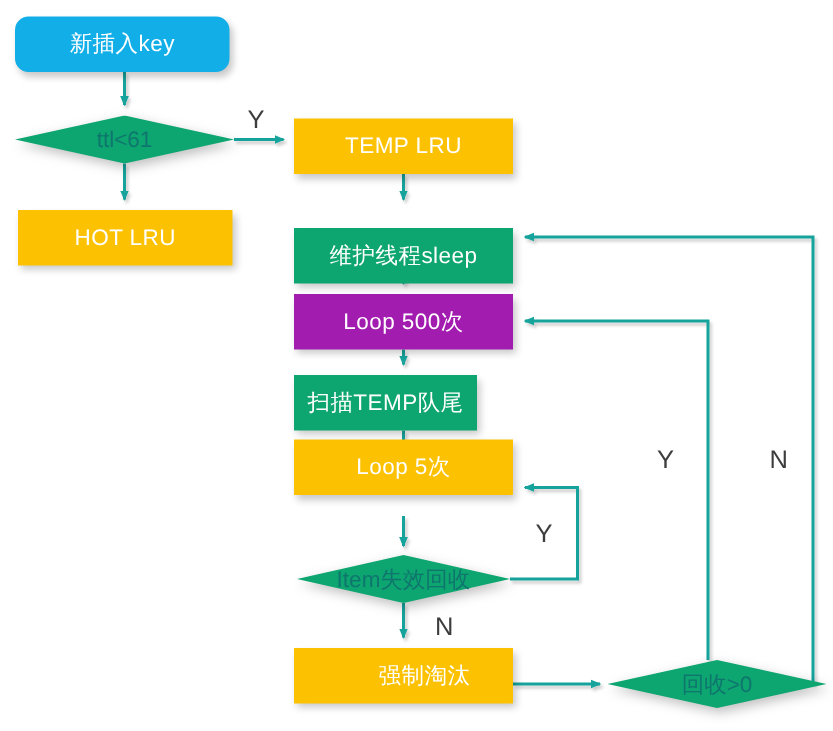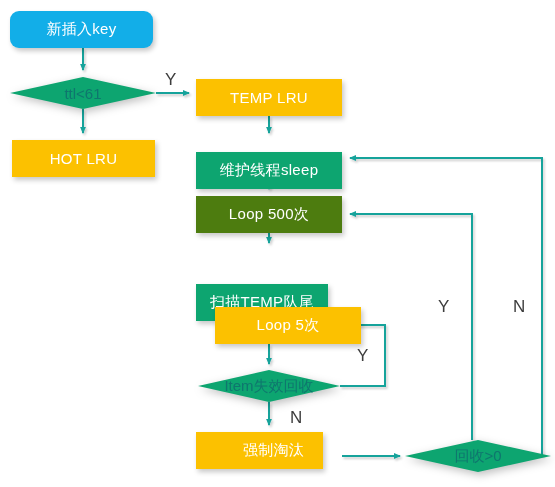--- a/index.html
+++ b/index.html
@@ -133,40 +133,40 @@
   </div>
 
   <div class="node rect" style="left:12px;top:140px;width:143px;height:37px;background:#FCC100;">
     <span>HOT LRU</span>
   </div>
 
   <div class="node rect" style="left:196px;top:152px;width:146px;height:37px;background:#0DA570;">
     <span>维护线程sleep</span>
   </div>
 
-  <div class="node rect" style="left:196px;top:196px;width:146px;height:37px;background:#4d7c0f;">
+  <div class="node rect" style="left:196px;top:196px;width:146px;height:37px;background:#a21caf;">
     <span>Loop 500次</span>
   </div>
 
-  <div class="node rect" style="left:196px;top:250px;width:132px;height:37px;background:#0DA570;margin-top:34px;">
+  <div class="node rect" style="left:196px;top:250px;width:122px;height:37px;background:#0DA570;">
     <span>扫描TEMP队尾</span>
   </div>
 
-  <div class="node rect" style="left:196px;top:307px;width:146px;height:37px;background:#FCC100;margin-left:19px;">
+  <div class="node rect" style="left:196px;top:293px;width:146px;height:37px;background:#FCC100;">
     <span>Loop 5次</span>
   </div>
 
   <div class="diamond-wrap" style="left:198px;top:370px;width:142px;height:32px;">
     <svg class="diamond-shape" viewBox="0 0 142 32" preserveAspectRatio="none">
       <polygon points="71,0 142,16 71,32 0,16" fill="#0DA570"></polygon>
     </svg>
     <div class="diamond-label">Item失效回收</div>
   </div>
 
-  <div class="node rect" style="left:196px;top:432px;width:127px;height:37px;background:#FCC100;padding-left:28px;">
+  <div class="node rect" style="left:196px;top:432px;width:146px;height:37px;background:#FCC100;padding-left:28px;">
     <span>强制淘汰</span>
   </div>
 
   <div class="diamond-wrap" style="left:405px;top:440px;width:146px;height:32px;">
     <svg class="diamond-shape" viewBox="0 0 146 32" preserveAspectRatio="none">
       <polygon points="73,0 146,16 73,32 0,16" fill="#0DA570"></polygon>
     </svg>
     <div class="diamond-label">回收&gt;0</div>
   </div>
 

